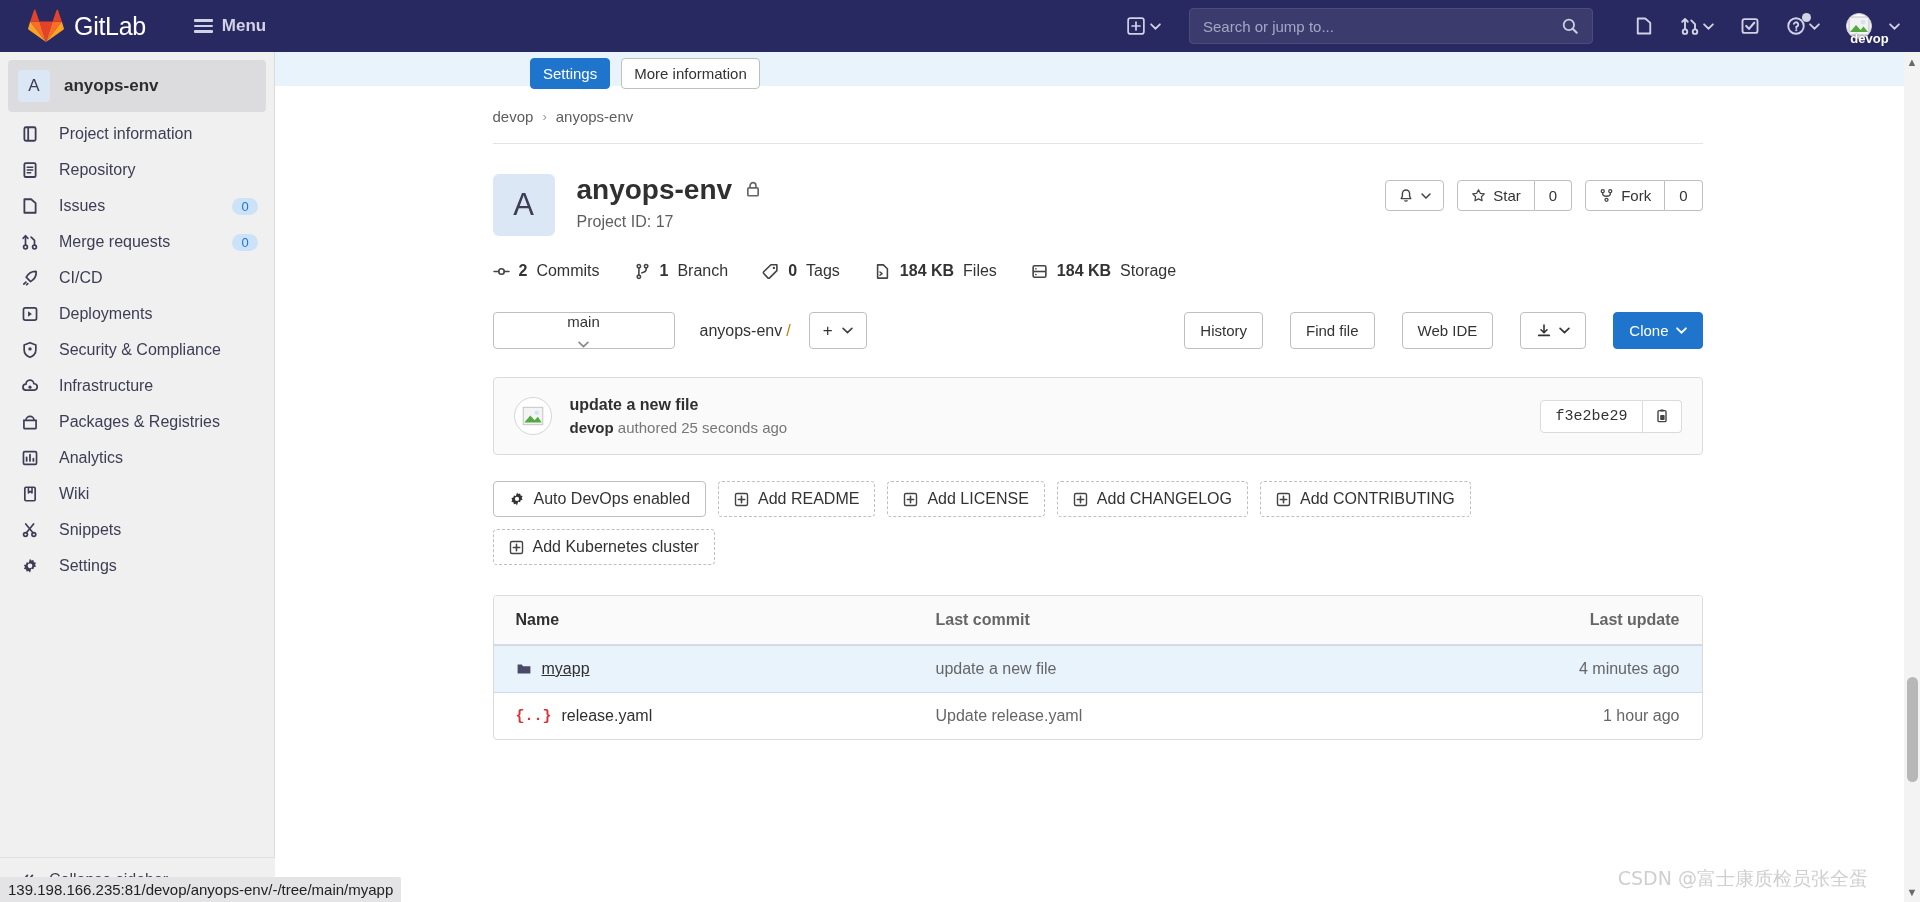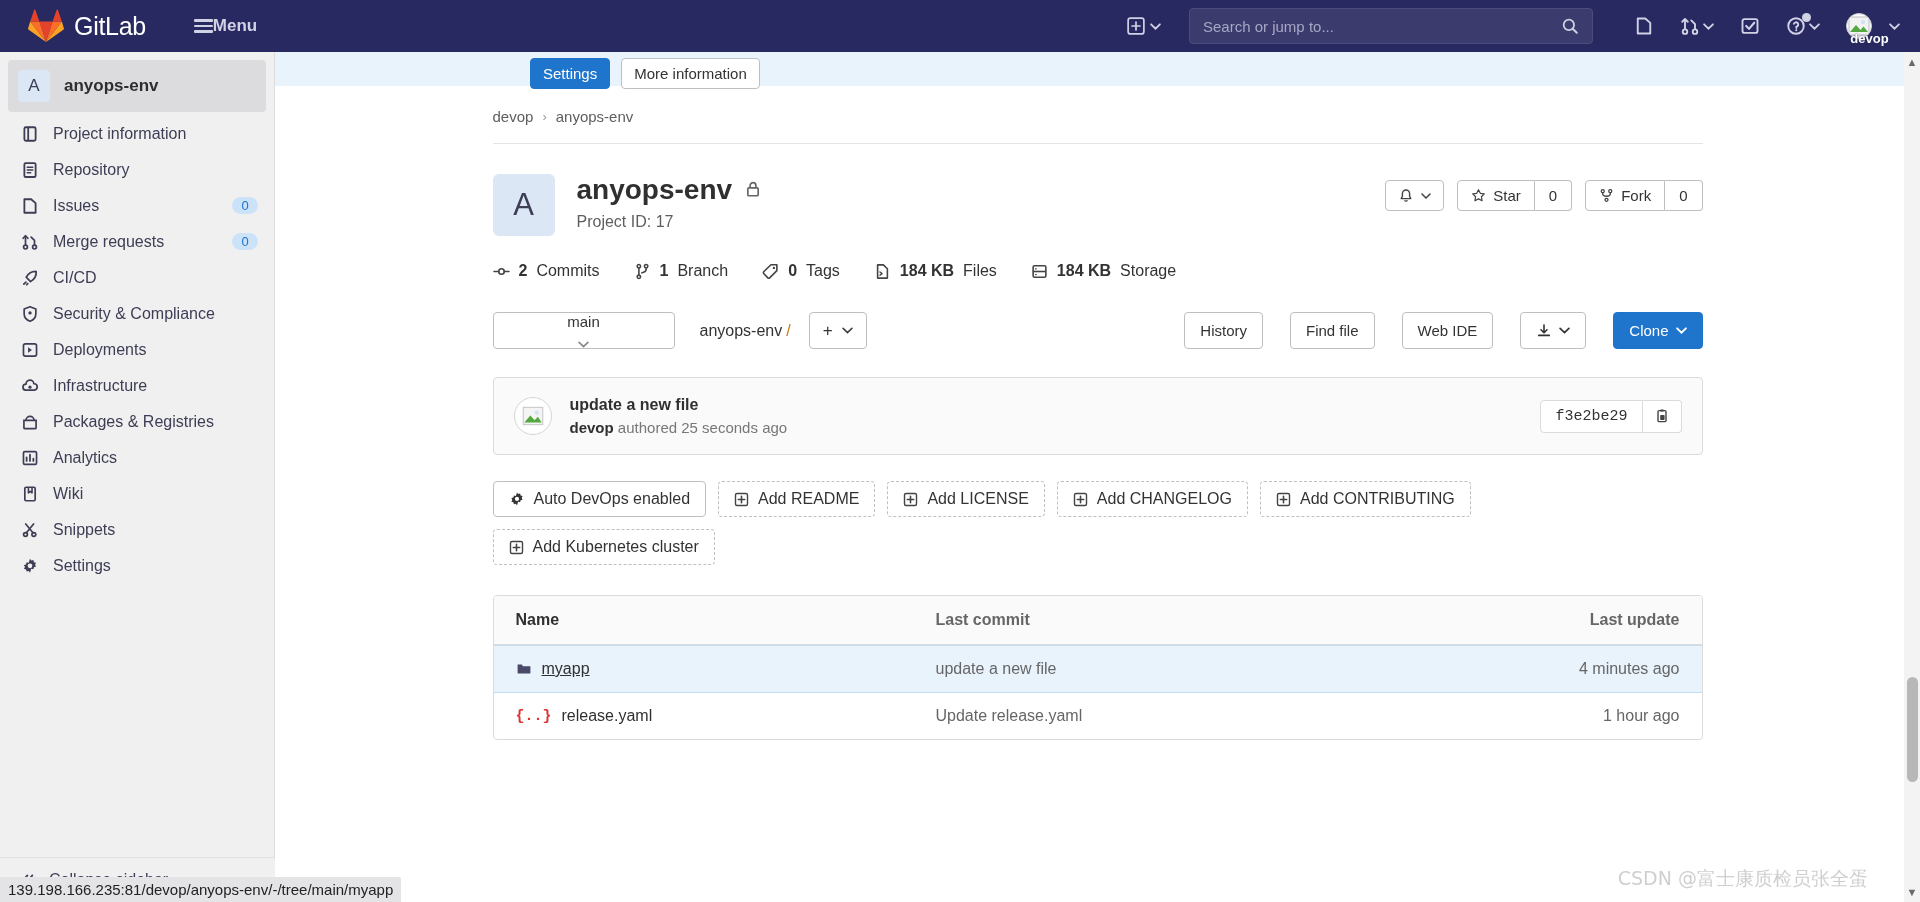--- a/index.html
+++ b/index.html
@@ -14,21 +14,21 @@
   .navbar {
     position: absolute; top: 0; left: 0; width: 1920px; height: 52px;
     background: #292961; display: flex; align-items: center;
     padding: 0 14px; z-index: 50;
   }
   .gl-logo { width: 36px; height: 34px; margin-left: 14px; margin-right: 10px; }
   .gl-brand {
     color: #fff; font-size: 25px; font-weight: 400; letter-spacing: -0.3px;
   }
   .nav-menu-btn {
-    display: flex; align-items: center; 
+    display: flex; align-items: center; gap: 9px;
     margin-left: 40px; color: #d2d2e6; font-size: 17px; font-weight: 600;
     padding: 6px 8px; border-radius: 4px; cursor: pointer;
   }
   .hamburger { display: flex; flex-direction: column; gap: 3px; }
   .hamburger i { display: block; width: 19px; height: 2.6px; background: #d2d2e6; border-radius: 1px; }
 
   .nav-spacer { flex: 1; }
 
   .nav-plus {
     display: flex; align-items: center; gap: 5px; color: #d2d2e6;
@@ -72,21 +72,21 @@
     background: #dcdcde; cursor: pointer;
   }
   .proj-avatar {
     width: 32px; height: 32px; border-radius: 4px; background: #dbe7f5;
     color: #3d3d55; display: flex; align-items: center; justify-content: center;
     font-size: 17px; font-weight: 400;
   }
   .proj-name { font-size: 17px; font-weight: 700; color: #2e2e2e; }
 
   .side-item {
-    display: flex; align-items: flex-start; gap: 14px;
+    display: flex; align-items: flex-end; gap: 20px;
     padding: 9px 16px 9px 20px; color: #3d3d55; cursor: pointer;
     font-size: 16px; position: relative;
   }
   .side-item .s-ic { width: 19px; display:flex; align-items:center; justify-content:center; flex: none; }
   .side-item .s-label { flex: 1; }
   .side-badge {
     background: #cbe2f9; color: #1f75cb; font-size: 13px; font-weight: 400;
     border-radius: 10px; padding: 1px 9px; min-width: 26px; text-align: center;
   }
   .collapse-row {
@@ -408,35 +408,35 @@
           <path d="M13.5 2.2C10 2 6.6 4 4.6 7.3l3.9 3.9C11.8 9.2 13.8 5.8 13.5 2.2z" fill="none" stroke="#3d3d55" stroke-width="1.5" stroke-linejoin="round"></path>
           <path d="M4.4 11.6l-1.9 1.9M6 13l-1 1" stroke="#3d3d55" stroke-width="1.5" stroke-linecap="round"></path>
         </svg>
     </span>
     <span class="s-label">CI/CD</span>
   </div>
 
   <div class="side-item">
     <span class="s-ic">
       <svg width="18" height="18" viewBox="0 0 16 16">
+          <rect x="2.2" y="2.6" width="11.6" height="10.8" rx="1.6" fill="none" stroke="#3d3d55" stroke-width="1.5"></rect>
+          <path d="M6.3 5.6l3.4 2.4-3.4 2.4z" fill="#3d3d55"></path>
+        </svg>
+    </span>
+    <span class="s-label">Deployments</span>
+  </div>
+
+  <div class="side-item">
+    <span class="s-ic">
+      <svg width="18" height="18" viewBox="0 0 16 16">
           <path d="M8 1.5l5.2 2v4.3c0 3.2-2.2 5.6-5.2 6.7-3-1.1-5.2-3.5-5.2-6.7V3.5z" fill="none" stroke="#3d3d55" stroke-width="1.5" stroke-linejoin="round"></path>
           <circle cx="8" cy="7" r="1.5" fill="#3d3d55"></circle>
         </svg>
     </span>
     <span class="s-label">Security &amp; Compliance</span>
-  </div>
-
-  <div class="side-item">
-    <span class="s-ic">
-      <svg width="18" height="18" viewBox="0 0 16 16">
-          <rect x="2.2" y="2.6" width="11.6" height="10.8" rx="1.6" fill="none" stroke="#3d3d55" stroke-width="1.5"></rect>
-          <path d="M6.3 5.6l3.4 2.4-3.4 2.4z" fill="#3d3d55"></path>
-        </svg>
-    </span>
-    <span class="s-label">Deployments</span>
   </div>
 
 
   <div class="side-item">
     <span class="s-ic">
       <svg width="18" height="18" viewBox="0 0 16 16">
           <path d="M4.2 11.6a2.6 2.6 0 0 1 .3-5.2A3.4 3.4 0 0 1 11.4 6a2.8 2.8 0 0 1 .4 5.6z" fill="none" stroke="#3d3d55" stroke-width="1.5" stroke-linejoin="round"></path>
           <circle cx="8" cy="9" r="1.4" fill="#3d3d55"></circle>
         </svg>
     </span>

